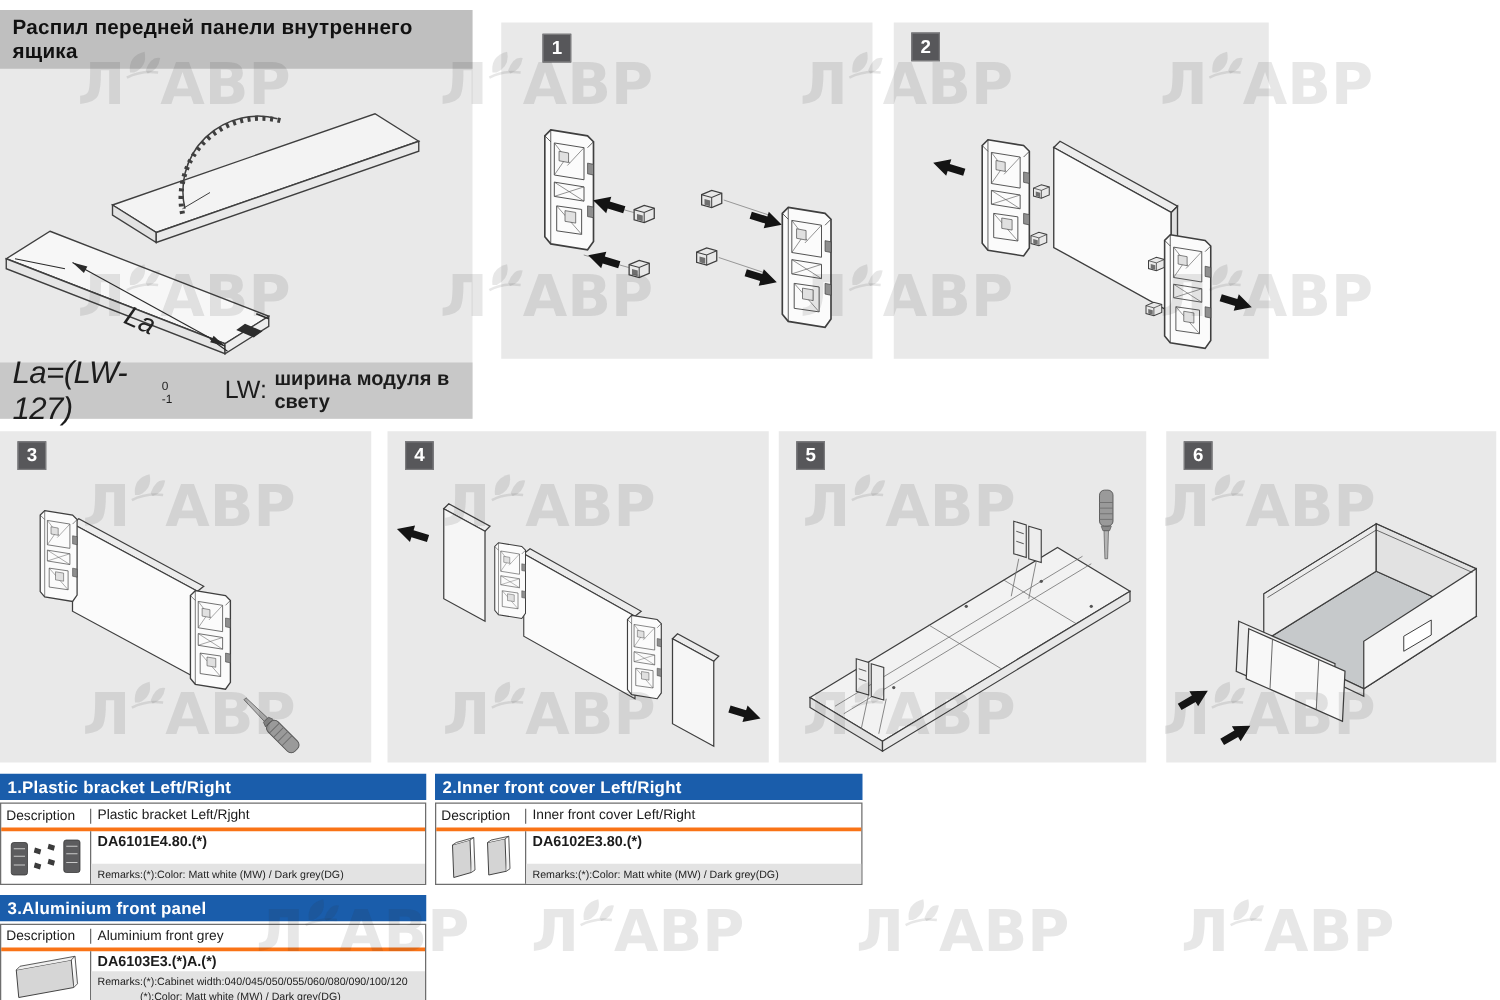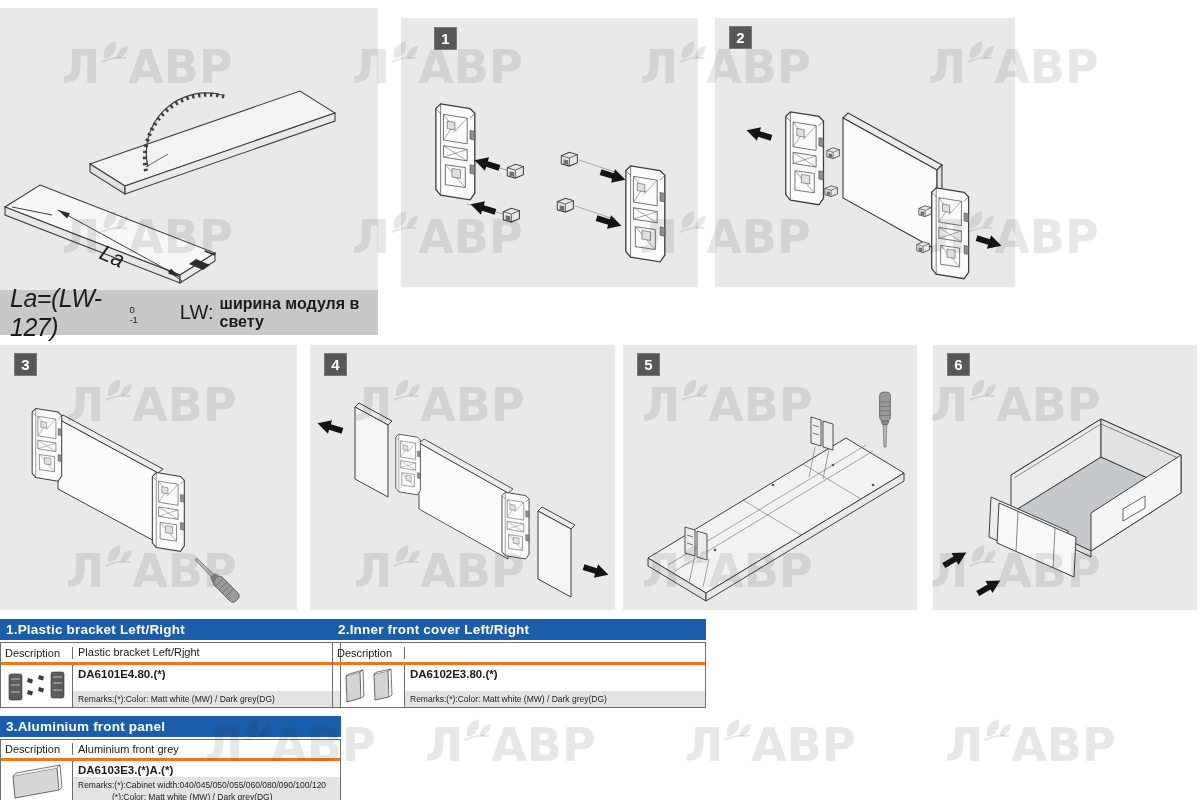--- a/index.html
+++ b/index.html
@@ -41,21 +41,21 @@
   #p1{left:401px;top:18px;width:297px;height:269px;}
   #p2{left:715px;top:18px;width:300px;height:269px;}
   #p3{left:0;top:345px;width:297px;height:265px;}
   #p4{left:310px;top:345px;width:305px;height:265px;}
   #p5{left:623px;top:345px;width:294px;height:265px;}
   #p6{left:933px;top:345px;width:264px;height:265px;}
 
   
   .ptable{position:absolute;z-index:2;font-size:11px;color:#1b1b1b;}
   #t1{left:0;top:619px;width:341px;border-radius:17px;}
-  #t2{left:332px;top:619px;width:374px;}
+  #t2{left:348px;top:619px;width:342px;}
   #t3{left:0;top:716px;width:341px;}
   .thead{background:var(--accent);color:#fff;font-weight:bold;font-size:13.5px;height:21px;line-height:21px;
          padding-left:6px;letter-spacing:0.2px;}
   .tbody{margin-top:2px;border:1px solid #6e6e6e;background:transparent;}
   .trow1{display:flex;height:19px;border-bottom:3px solid #f97316;align-items:center;}
   .trow2{display:flex;}
   .tc1{width:72px;flex:0 0 72px;border-right:1px solid #6e6e6e;box-sizing:border-box;padding-left:4px;
        display:flex;align-items:center;}
   .tc1.img{justify-content:center;padding-left:0;}
   .tc2{flex:1;display:flex;flex-direction:column;min-width:0;}
@@ -95,20 +95,21 @@
       <g id="sd">
         <path d="M-1.2 0 L1.2 0 L2 25 L-2 25 Z" fill="#b5b5b5" stroke="#555" stroke-width="0.6"></path>
         <path d="M-3 25 L3 25 L4.5 29 L-4.5 29 Z" fill="#8a8a8a" stroke="#555" stroke-width="0.6"></path>
         <rect x="-6" y="29" width="12" height="32" rx="4.5" fill="#9a9a9a" stroke="#555" stroke-width="0.8"></rect>
         <path d="M-6 35 h12 M-6 40 h12 M-6 45 h12 M-6 50 h12" stroke="#6e6e6e" stroke-width="0.8"></path>
       </g>
     </defs>
   </svg>
 
   <div class="info-panel">
+    <div class="title-bar">Распил передней панели внутреннего ящика</div>
     <svg class="cut-svg" viewBox="0 0 378 235">
 
       <g stroke="#3f3f3f" stroke-width="1.1" fill="#f3f3f3">
         <path d="M90 109 L300 36 L335 58 L125 131 Z"></path>
         <path d="M90 109 L125 131 L125 139 L90 117 Z" fill="#e2e2e2"></path>
         <path d="M125 131 L335 58 L335 66 L125 139 Z" fill="#e9e9e9"></path>
       </g>
       <path d="M146 112 L168 99" stroke="#3f3f3f" stroke-width="0.8" fill="none"></path>
 
       <path d="M148 112 A60 60 0 0 1 222 40" fill="none" stroke="#3f3f3f" stroke-width="1.2"></path>
@@ -284,20 +285,21 @@
         </div>
       </div>
     </div>
   </div>
 
   <div class="ptable" id="t2">
     <div class="thead">2.Inner front cover Left/Right</div>
     <div class="tbody">
       <div class="trow1">
         <div class="tc1">Description</div>
+        <div class="tc2">Inner front cover Left/Right</div>
       </div>
       <div class="trow2">
         <div class="tc1 img">
           <svg width="62" height="40" viewBox="0 0 62 40">
             <path d="M8 10 L22 6 L23 32 L9 36 Z" fill="#d4d4d4" stroke="#444" stroke-width="0.8"></path>
             <path d="M8 10 L11 8 L25 4 L22 6 M23 32 L26 30 L25 4" fill="#efefef" stroke="#444" stroke-width="0.7"></path>
             <path d="M36 8 L50 5 L51 31 L37 34 Z" fill="#d4d4d4" stroke="#444" stroke-width="0.8"></path>
             <path d="M36 8 L39 6 L53 3 L50 5 M51 31 L54 29 L53 3" fill="#efefef" stroke="#444" stroke-width="0.7"></path>
           </svg>
         </div>

